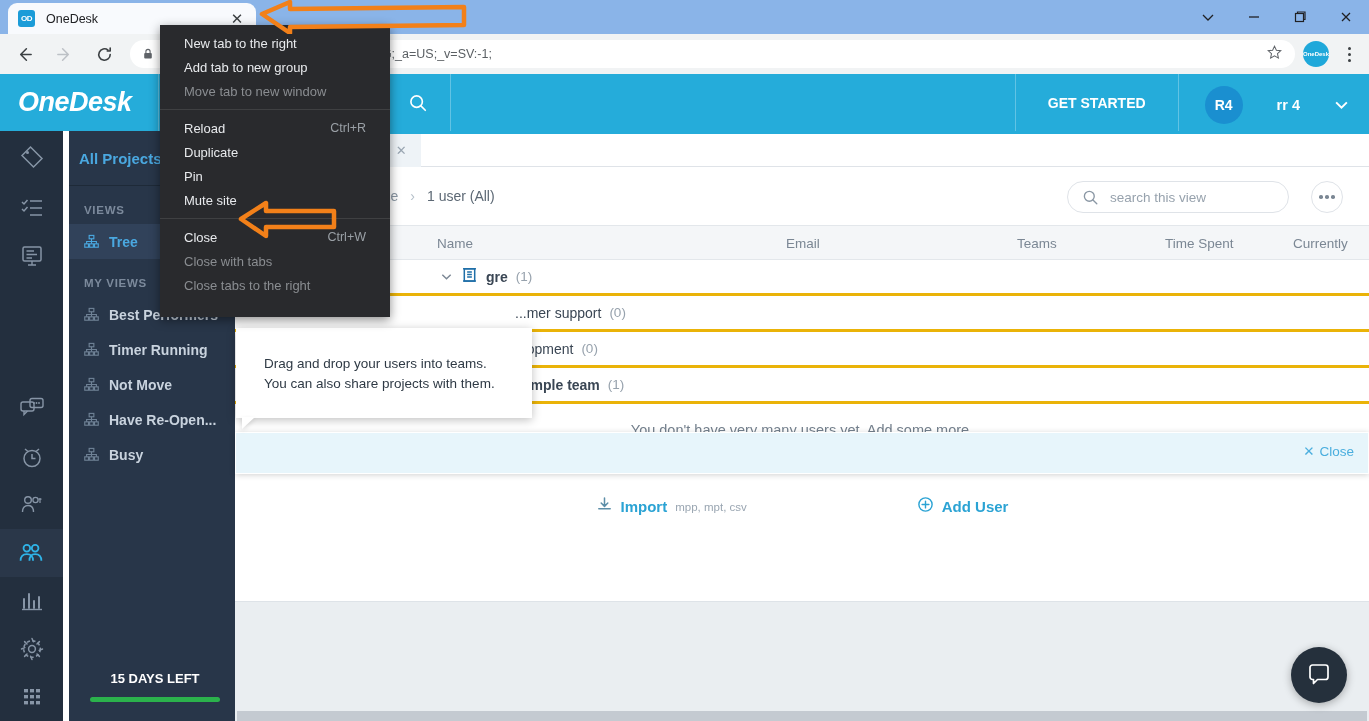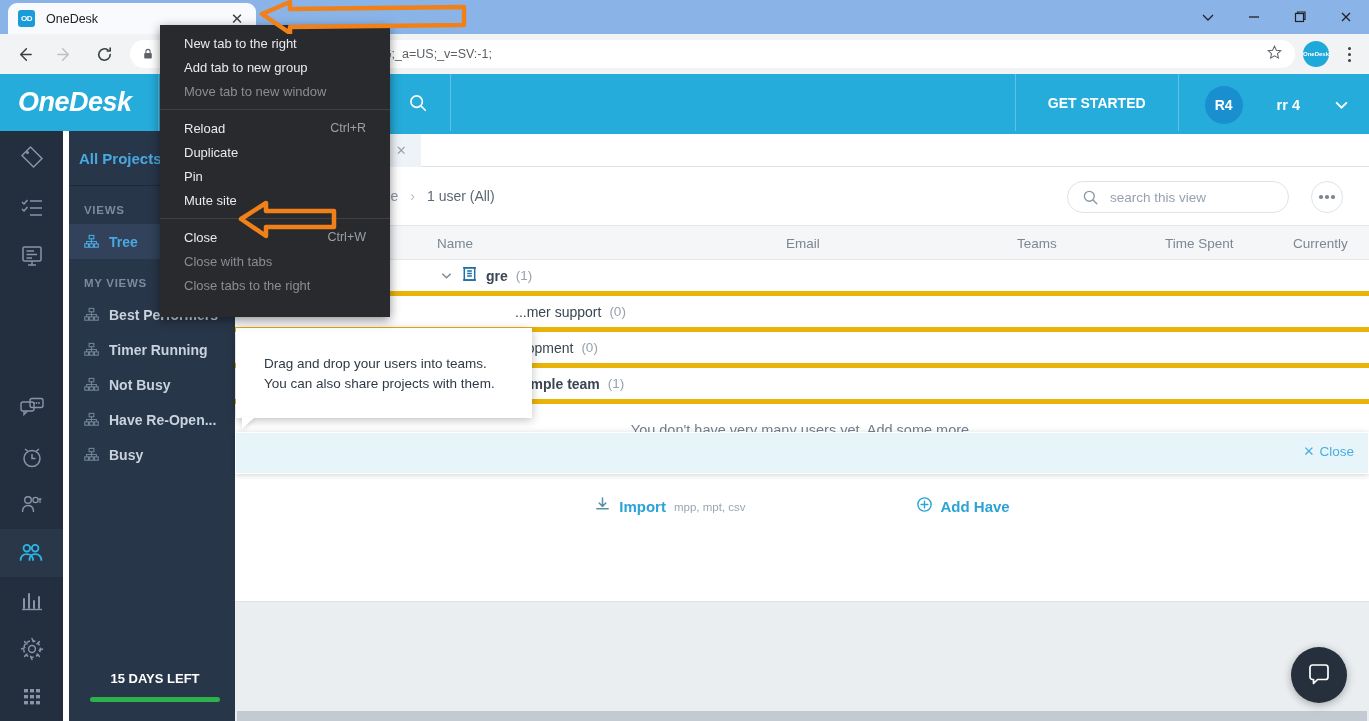--- a/index.html
+++ b/index.html
@@ -192,21 +192,21 @@
   }
   .grid-head {
     height: 34px; background: #f4f6f8; border-bottom: 1px solid #e3e7eb;
     position: relative;
   }
   .th {
     position: absolute; top: 0; height: 34px; display: flex; align-items: center;
     font-size: 13.5px; color: #7b8794;
   }
   .grid-row {
-    height: 36px; border-bottom: 5px solid #eab308; position: relative;
+    height: 36px; border-bottom: 3px solid #eab308; position: relative;
     display: flex; align-items: center;
   }
   .row-label { position: absolute; display: flex; align-items: center; gap: 8px; }
   .row-name { font-size: 14px; color: #3a4654; font-weight: bold; }
   .row-count { font-size: 13.5px; color: #97a2ad; }
   .chev { color: #7b8794; display: flex; }
 
   .empty-msg {
     position: absolute; left: 0; top: 196px; width: 1134px; text-align: center;
     font-size: 14.5px; color: #74808d;
@@ -521,21 +521,21 @@
       <div class="view-item">
         <span class="tree-ico">
           <svg width="15" height="15" viewBox="0 0 16 16">
               <rect x="5.5" y="1.5" width="5" height="3.6" stroke="currentColor" stroke-width="1.2" fill="none"></rect>
               <rect x="0.8" y="10.5" width="4" height="3.6" stroke="currentColor" stroke-width="1.2" fill="none"></rect>
               <rect x="6" y="10.5" width="4" height="3.6" stroke="currentColor" stroke-width="1.2" fill="none"></rect>
               <rect x="11.2" y="10.5" width="4" height="3.6" stroke="currentColor" stroke-width="1.2" fill="none"></rect>
               <path d="M8 5.1 V8 M2.8 10.5 V8 H13.2 V10.5 M8 8 V10.5" stroke="currentColor" stroke-width="1.2" fill="none"></path>
             </svg>
         </span>
-        <span>Not Busy</span>
+        <span>Not Move</span>
       </div>
       <div class="view-item">
         <span class="tree-ico">
           <svg width="15" height="15" viewBox="0 0 16 16">
               <rect x="5.5" y="1.5" width="5" height="3.6" stroke="currentColor" stroke-width="1.2" fill="none"></rect>
               <rect x="0.8" y="10.5" width="4" height="3.6" stroke="currentColor" stroke-width="1.2" fill="none"></rect>
               <rect x="6" y="10.5" width="4" height="3.6" stroke="currentColor" stroke-width="1.2" fill="none"></rect>
               <rect x="11.2" y="10.5" width="4" height="3.6" stroke="currentColor" stroke-width="1.2" fill="none"></rect>
               <path d="M8 5.1 V8 M2.8 10.5 V8 H13.2 V10.5 M8 8 V10.5" stroke="currentColor" stroke-width="1.2" fill="none"></path>
             </svg>
@@ -670,21 +670,21 @@
             <span class="action-main">Import</span>
             <span class="action-sub">mpp, mpt, csv</span>
           </div>
           <div class="action">
             <span>
               <svg width="17" height="17" viewBox="0 0 18 18">
                   <circle cx="9" cy="9" r="7" stroke="#2ba3d4" stroke-width="1.5" fill="none"></circle>
                   <path d="M9 5.4 V12.6 M5.4 9 H12.6" stroke="#2ba3d4" stroke-width="1.5" stroke-linecap="round"></path>
                 </svg>
             </span>
-            <span class="action-main">Add Have</span>
+            <span class="action-main">Add User</span>
           </div>
         </div>
       </div>
 
       <div class="footer-strip">
         <div class="hscroll"></div>
       </div>
     </div>
 
     <div class="chat-fab">

